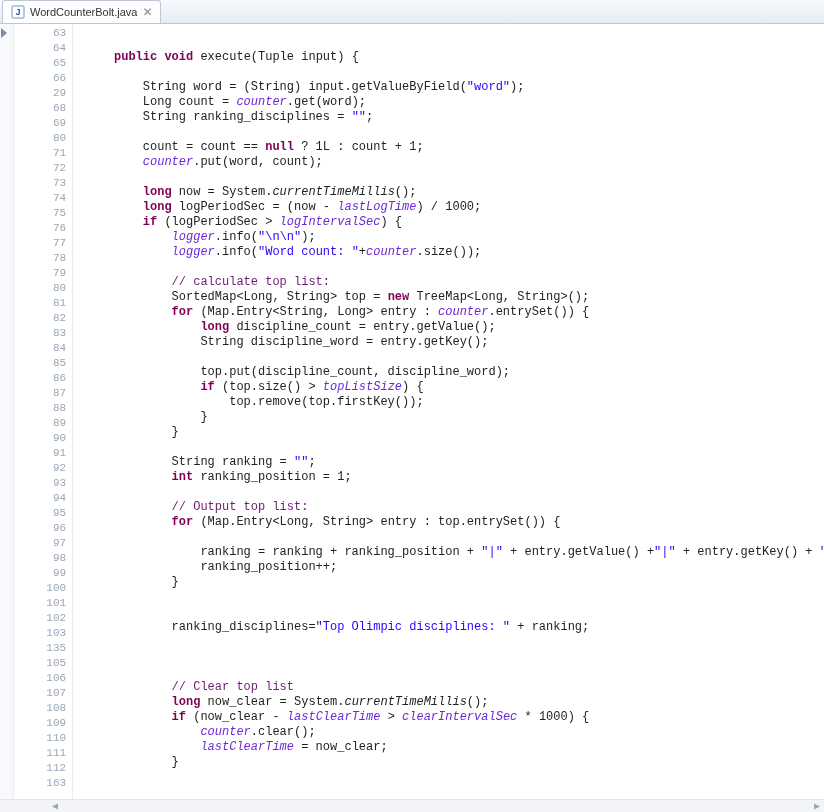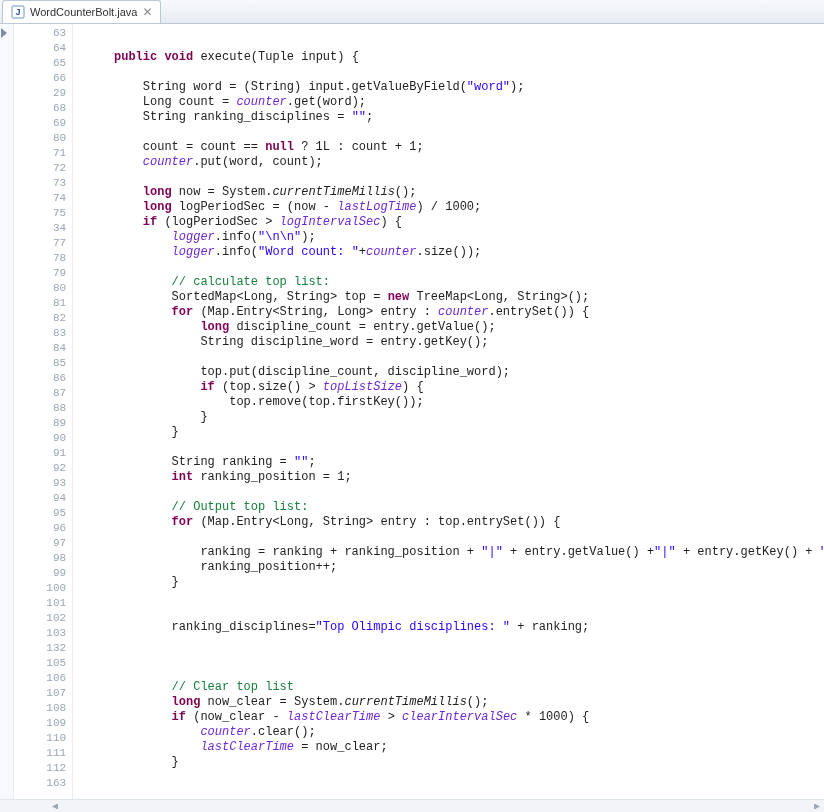--- a/index.html
+++ b/index.html
@@ -127,21 +127,21 @@
     color: #9aa7b5;
     cursor: pointer;
     font-size: 10px;
   }
   .scrollbar-h .left-arrow { left: 48px; }
   .scrollbar-h .right-arrow { right: 0; }
 
   
   .kw { color: #7f0055; font-weight: bold; }     
   .str{ color: #2a00ff; }                          
-  .cmt{ color: #15803d; }                          
+  .cmt{ color: #701a75; }                          
   .fld{ color: #6d28d9; }                      
   .stm{ font-style: italic; }                      
   .fld, .stm { font-style: italic; }
   .fld{ font-style: italic; }
 </style>
 </head>
 <body>
 
 <div class="frame">
 
@@ -169,21 +169,21 @@
         <div>66</div>
         <div>29</div>
         <div>68</div>
         <div>69</div>
         <div>80</div>
         <div>71</div>
         <div>72</div>
         <div>73</div>
         <div>74</div>
         <div>75</div>
-        <div>34</div>
+        <div>76</div>
         <div>77</div>
         <div>78</div>
         <div>79</div>
         <div>80</div>
         <div>81</div>
         <div>82</div>
         <div>83</div>
         <div>84</div>
         <div>85</div>
         <div>86</div>
@@ -197,21 +197,21 @@
         <div>94</div>
         <div>95</div>
         <div>96</div>
         <div>97</div>
         <div>98</div>
         <div>99</div>
         <div>100</div>
         <div>101</div>
         <div>102</div>
         <div>103</div>
-        <div>132</div>
+        <div>135</div>
         <div>105</div>
         <div>106</div>
         <div>107</div>
         <div>108</div>
         <div>109</div>
         <div>110</div>
         <div>111</div>
         <div>112</div>
         <div>163</div>
       </div>

